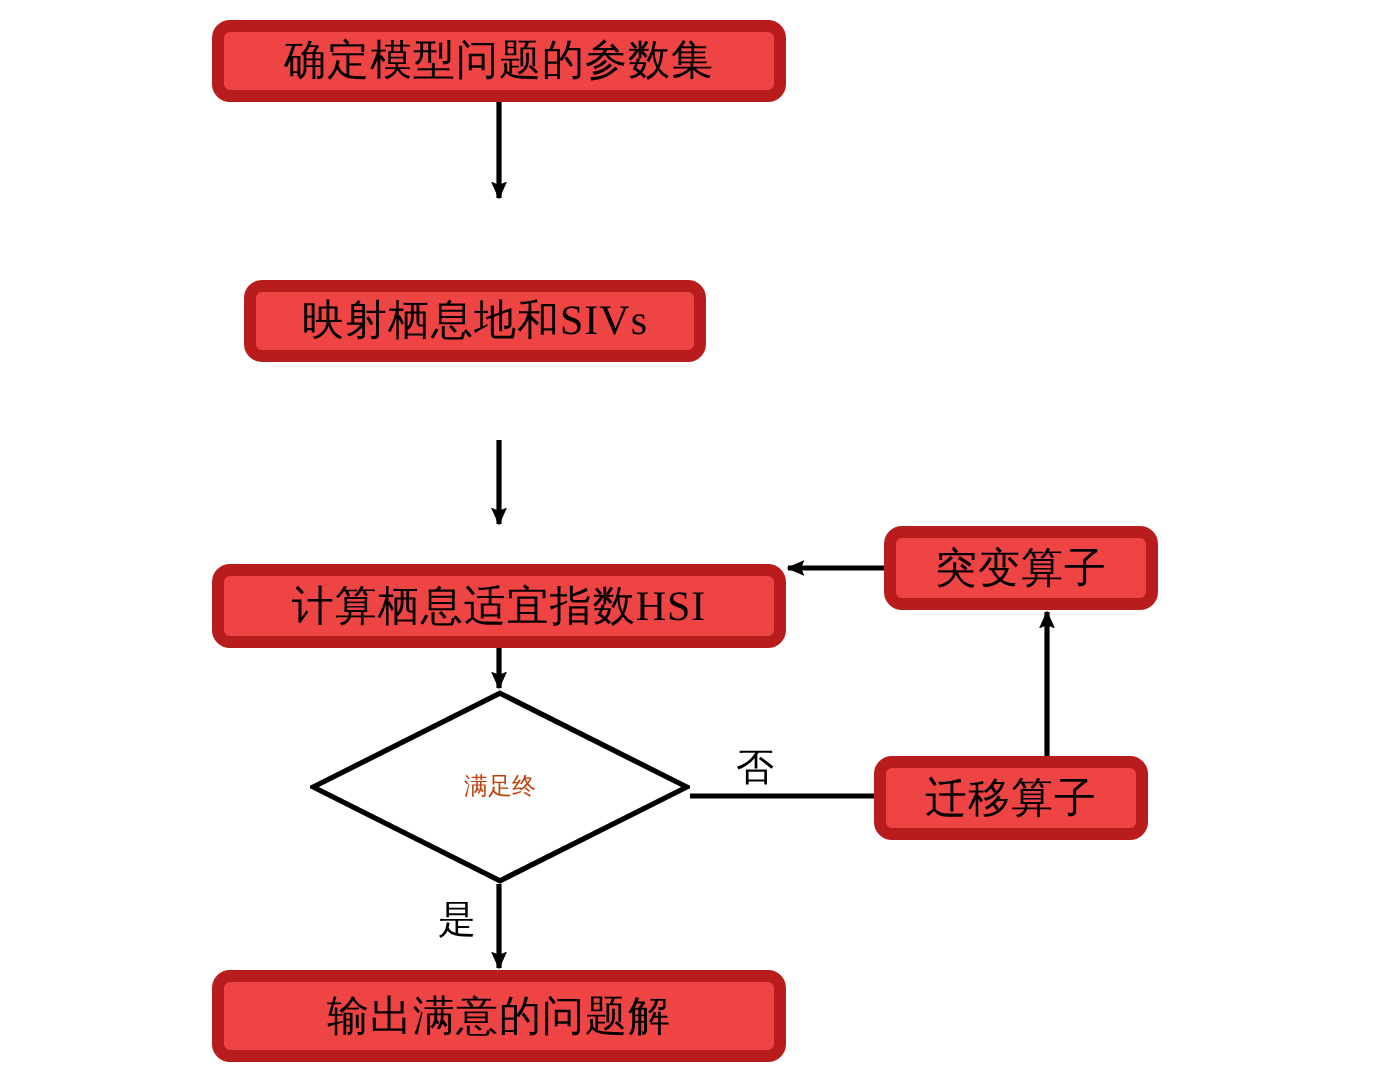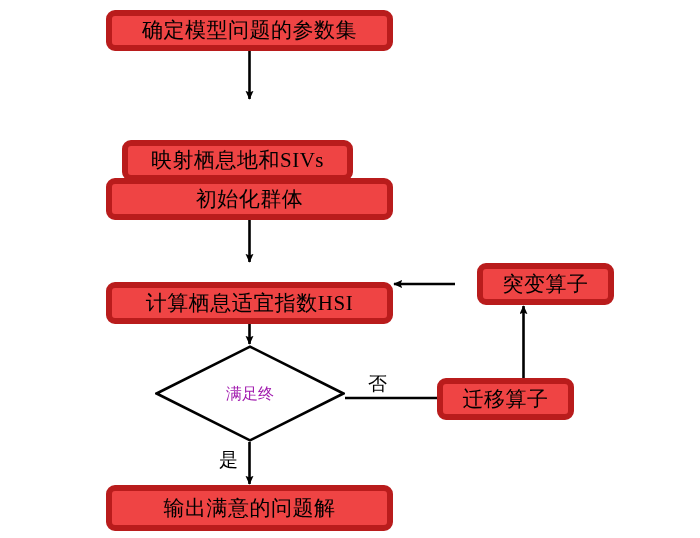--- a/index.html
+++ b/index.html
@@ -57,23 +57,23 @@
   .diamond-label {
     position: absolute;
     left: 0;
     top: 0;
     width: 100%;
     height: 100%;
     display: flex;
     flex-direction: column;
     align-items: center;
     justify-content: center;
-    font-size: 16px;
+    font-size: 12px;
     line-height: 1.22;
-    color: #a21caf;
+    color: #c2410c;
     text-align: center;
   }
   .edge-label {
     position: absolute;
     font-size: 19px;
     color: #000000;
     z-index: 3;
     white-space: nowrap;
   }
 </style>
@@ -107,42 +107,39 @@
   </svg>
 
   <div class="node" style="left:106px; top:10px; width:287px; height:41px;">
     <span class="node-label">确定模型问题的参数集</span>
   </div>
 
   <div class="node" style="left:122px; top:100px; width:231px; height:41px;margin-top:40px;">
     <span class="node-label">映射栖息地和SIVs</span>
   </div>
 
-  <div class="node" style="left:106px; top:178px; width:287px; height:42px;">
-    <span class="node-label">初始化群体</span>
-  </div>
 
   <div class="node" style="left:106px; top:263px; width:287px; height:42px;margin-top:19px;">
     <span class="node-label">计算栖息适宜指数HSI</span>
   </div>
 
   <div class="diamond-wrap" style="left:155px; top:345px; width:190px; height:97px;">
     <svg width="190" height="97" viewBox="0 0 190 97">
       <polygon points="95,1.6 188.4,48.5 95,95.4 1.6,48.5" fill="#ffffff" stroke="#000000" stroke-width="2.6" stroke-linejoin="miter"></polygon>
     </svg>
     <div class="diamond-label">
       <span>满足终</span>
     </div>
   </div>
 
   <div class="node" style="left:106px; top:485px; width:287px; height:46px;">
     <span class="node-label">输出满意的问题解</span>
   </div>
 
-  <div class="node" style="left:477px; top:263px; width:137px; height:42px;">
+  <div class="node" style="left:442px; top:263px; width:137px; height:42px;">
     <span class="node-label">突变算子</span>
   </div>
 
   <div class="node" style="left:437px; top:378px; width:137px; height:42px;">
     <span class="node-label">迁移算子</span>
   </div>
 
   <span class="edge-label" style="left:368px; top:371px;">否</span>
   <span class="edge-label" style="left:219px; top:447px;">是</span>
 

